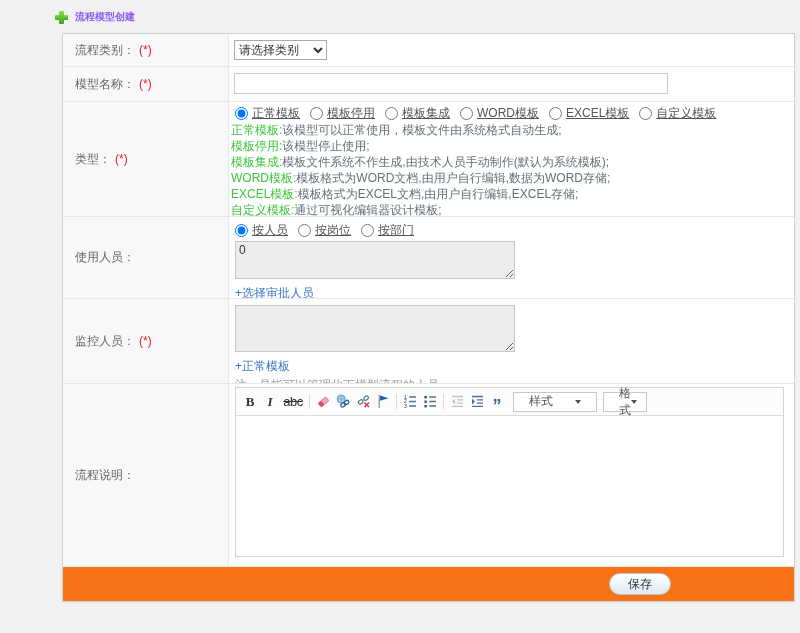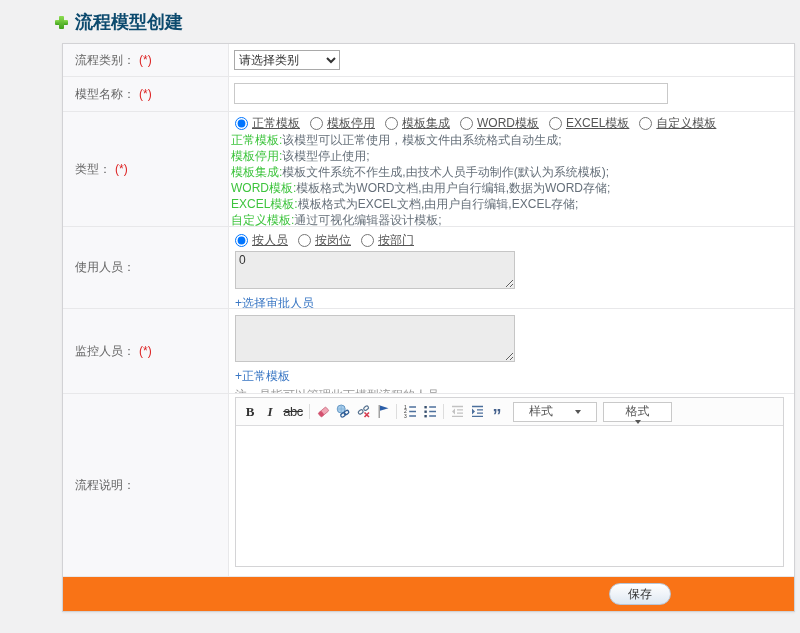--- a/index.html
+++ b/index.html
@@ -8,36 +8,36 @@
     background:#f1f1f2;
     font-family:"Liberation Sans", sans-serif;
     font-size:12px; color:#555;
   }
   .header { padding:10px 0 9px 55px; display:flex; align-items:center; gap:7px; }
   .plus-icon { width:13px; height:13px; position:relative; display:inline-block; }
   .plus-icon::before { content:""; position:absolute; left:0; top:4px; width:13px; height:5px;
     background:linear-gradient(#8bdc50,#3fa01b); border-radius:1px; }
   .plus-icon::after { content:""; position:absolute; left:4px; top:0; width:5px; height:13px;
     background:linear-gradient(#8bdc50,#3fa01b); border-radius:1px; }
-  .page-title { font-size:18px; font-weight:bold; color:#0c4a6e; }
+  .page-title { font-size:10px; font-weight:bold; color:#8b5cf6; }
 
   .form-table { margin-left:62px; width:733px; background:#fff;
     border:1px solid #d2d2d5; box-shadow:0 1px 2px rgba(0,0,0,0.06); }
   .row { display:flex; border-bottom:1px solid #e8e8ea; overflow:hidden; }
   .label-cell { width:166px; min-width:166px; background:#f8f8fa; border-right:1px solid #e8e8ea;
     display:flex; align-items:center; padding-left:12px; color:#666; gap:4px; }
   .req { color:#dd2222; }
   .content-cell { flex:1; overflow:hidden; }
 
   .r1 { height:33px; } .r2 { height:35px; } .r3 { height:115px; }
   .r4 { height:82px; } .r5 { height:85px;justify-content:flex-end; } .r6 { height:183px; }
   .save-row { height:34px; background:#f97316; display:flex; align-items:center; border-bottom:none; }
 
   .c-pad { padding:6px 0 0 5px; }
-  .category-select { font-family:Liberation Serif, serif; font-size:12px; height:20px; width:106px; color:#333;
+  .category-select { font-family:Liberation Serif, serif; font-size:12px; height:20px; width:93px; color:#333;
     border:1px solid #a9a9a9; background:#fff; }
   .name-input { width:434px; height:21px; border:1px solid #c9c9c9; background:#fff;
     font-family:inherit; font-size:12px; padding:0 3px; color:#333; }
 
   .radio-line { display:flex; align-items:center; padding-left:6px; height:17px;text-decoration:underline; }
   .radio-opt { display:flex; align-items:center; margin-right:10px; color:#555; cursor:default; }
   .radio-opt input { margin:0 4px 0 0; width:13px; height:13px; }
   .r3 .content-cell { padding-top:3px; }
   .help-line { line-height:16px; padding-left:2px; white-space:nowrap; color:#66707a; }
   .help-term { color:#3ec43e; }
@@ -55,21 +55,21 @@
     background:#fcfcfc; border-bottom:1px solid #dcdcde; }
   .tb-btn { width:20px; height:20px; display:flex; align-items:center; justify-content:center;
     border-radius:2px; cursor:default; }
   .tb-b { font-family:"Liberation Serif", serif; font-weight:bold; font-size:13px; color:#333; }
   .tb-i { font-family:"Liberation Serif", serif; font-style:italic; font-weight:bold; font-size:13px; color:#333; }
   .tb-s { font-size:13px; text-decoration:line-through; color:#333; letter-spacing:-0.5px;text-align:right; }
   .tb-q { font-size:18px; font-weight:bold; color:#44618c; line-height:8px; padding-top:8px; }
   .tb-sep { width:1px; height:15px; background:#ddd; margin:0 3px; }
   .tb-select { display:flex; align-items:center; justify-content:space-between; height:20px;
     border:1px solid #c9c9c9; background:#fff; padding:0 15px; color:#555; margin-left:6px; }
-  .tb-styles { width:84px; } .tb-format { width:69px;flex-direction:column; }
+  .tb-styles { width:84px; } .tb-format { width:44px; }
   .dd-arrow { width:0; height:0; border-left:3.5px solid transparent; border-right:3.5px solid transparent;
     border-top:4px solid #555; }
   .editor-body { height:140px; background:#fff; }
 
   .save-btn { margin-left:546px; width:62px; height:22px; border-radius:11px;
     border:1px solid #b8c6d8; background:linear-gradient(#ffffff,#dfe8f2);
     color:#333; font-family:inherit; font-size:12px; cursor:default; }
 </style>
 </head>
 <body>

